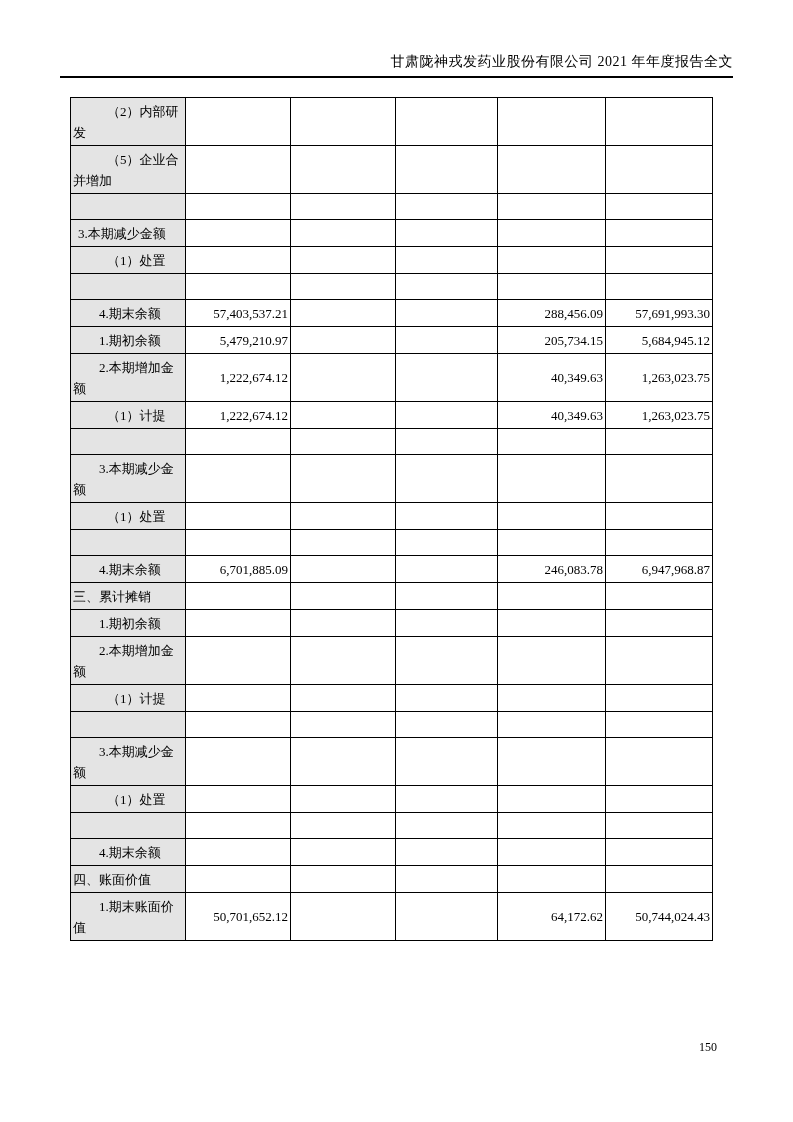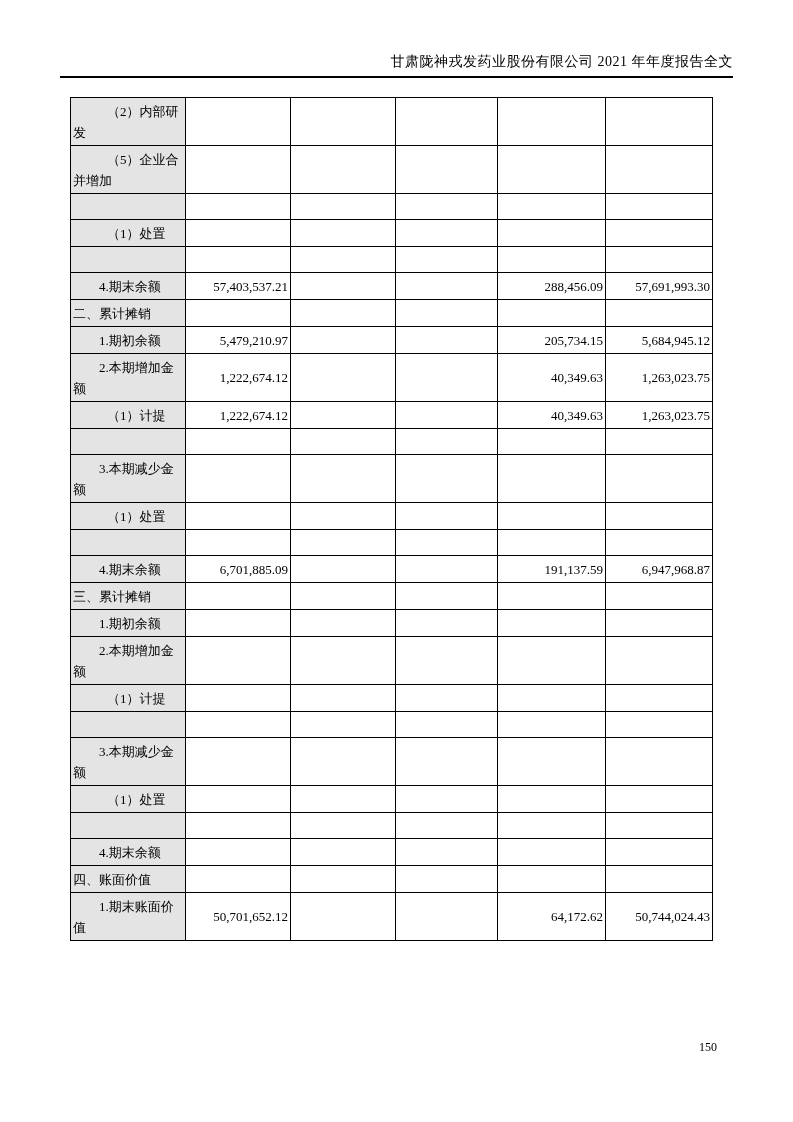--- a/index.html
+++ b/index.html
@@ -111,20 +111,28 @@
       </tr>
       <tr class="he">
         <td class="label-cell ind-sec"></td>
         <td class="value-cell"></td>
         <td class="value-cell"></td>
         <td class="value-cell"></td>
         <td class="value-cell"></td>
         <td class="value-cell"></td>
       </tr>
       <tr class="h1">
+        <td class="label-cell ind-num-tight">3.本期减少金额</td>
+        <td class="value-cell"></td>
+        <td class="value-cell"></td>
+        <td class="value-cell"></td>
+        <td class="value-cell"></td>
+        <td class="value-cell"></td>
+      </tr>
+      <tr class="h1">
         <td class="label-cell ind-sub">（1）处置</td>
         <td class="value-cell"></td>
         <td class="value-cell"></td>
         <td class="value-cell"></td>
         <td class="value-cell"></td>
         <td class="value-cell"></td>
       </tr>
       <tr class="he">
         <td class="label-cell ind-sec"></td>
         <td class="value-cell"></td>
@@ -133,28 +141,20 @@
         <td class="value-cell"></td>
         <td class="value-cell"></td>
       </tr>
       <tr class="h1">
         <td class="label-cell ind-num">4.期末余额</td>
         <td class="value-cell">57,403,537.21</td>
         <td class="value-cell"></td>
         <td class="value-cell"></td>
         <td class="value-cell">288,456.09</td>
         <td class="value-cell">57,691,993.30</td>
-      </tr>
-      <tr class="h1">
-        <td class="label-cell ind-sec">二、累计摊销</td>
-        <td class="value-cell"></td>
-        <td class="value-cell"></td>
-        <td class="value-cell"></td>
-        <td class="value-cell"></td>
-        <td class="value-cell"></td>
       </tr>
       <tr class="h1">
         <td class="label-cell ind-num">1.期初余额</td>
         <td class="value-cell">5,479,210.97</td>
         <td class="value-cell"></td>
         <td class="value-cell"></td>
         <td class="value-cell">205,734.15</td>
         <td class="value-cell">5,684,945.12</td>
       </tr>
       <tr class="h2">
@@ -205,21 +205,21 @@
         <td class="value-cell"></td>
         <td class="value-cell"></td>
         <td class="value-cell"></td>
         <td class="value-cell"></td>
       </tr>
       <tr class="h1">
         <td class="label-cell ind-num">4.期末余额</td>
         <td class="value-cell">6,701,885.09</td>
         <td class="value-cell"></td>
         <td class="value-cell"></td>
-        <td class="value-cell">191,137.59</td>
+        <td class="value-cell">246,083.78</td>
         <td class="value-cell">6,947,968.87</td>
       </tr>
       <tr class="h1">
         <td class="label-cell ind-sec">三、累计摊销</td>
         <td class="value-cell"></td>
         <td class="value-cell"></td>
         <td class="value-cell"></td>
         <td class="value-cell"></td>
         <td class="value-cell"></td>
       </tr>

